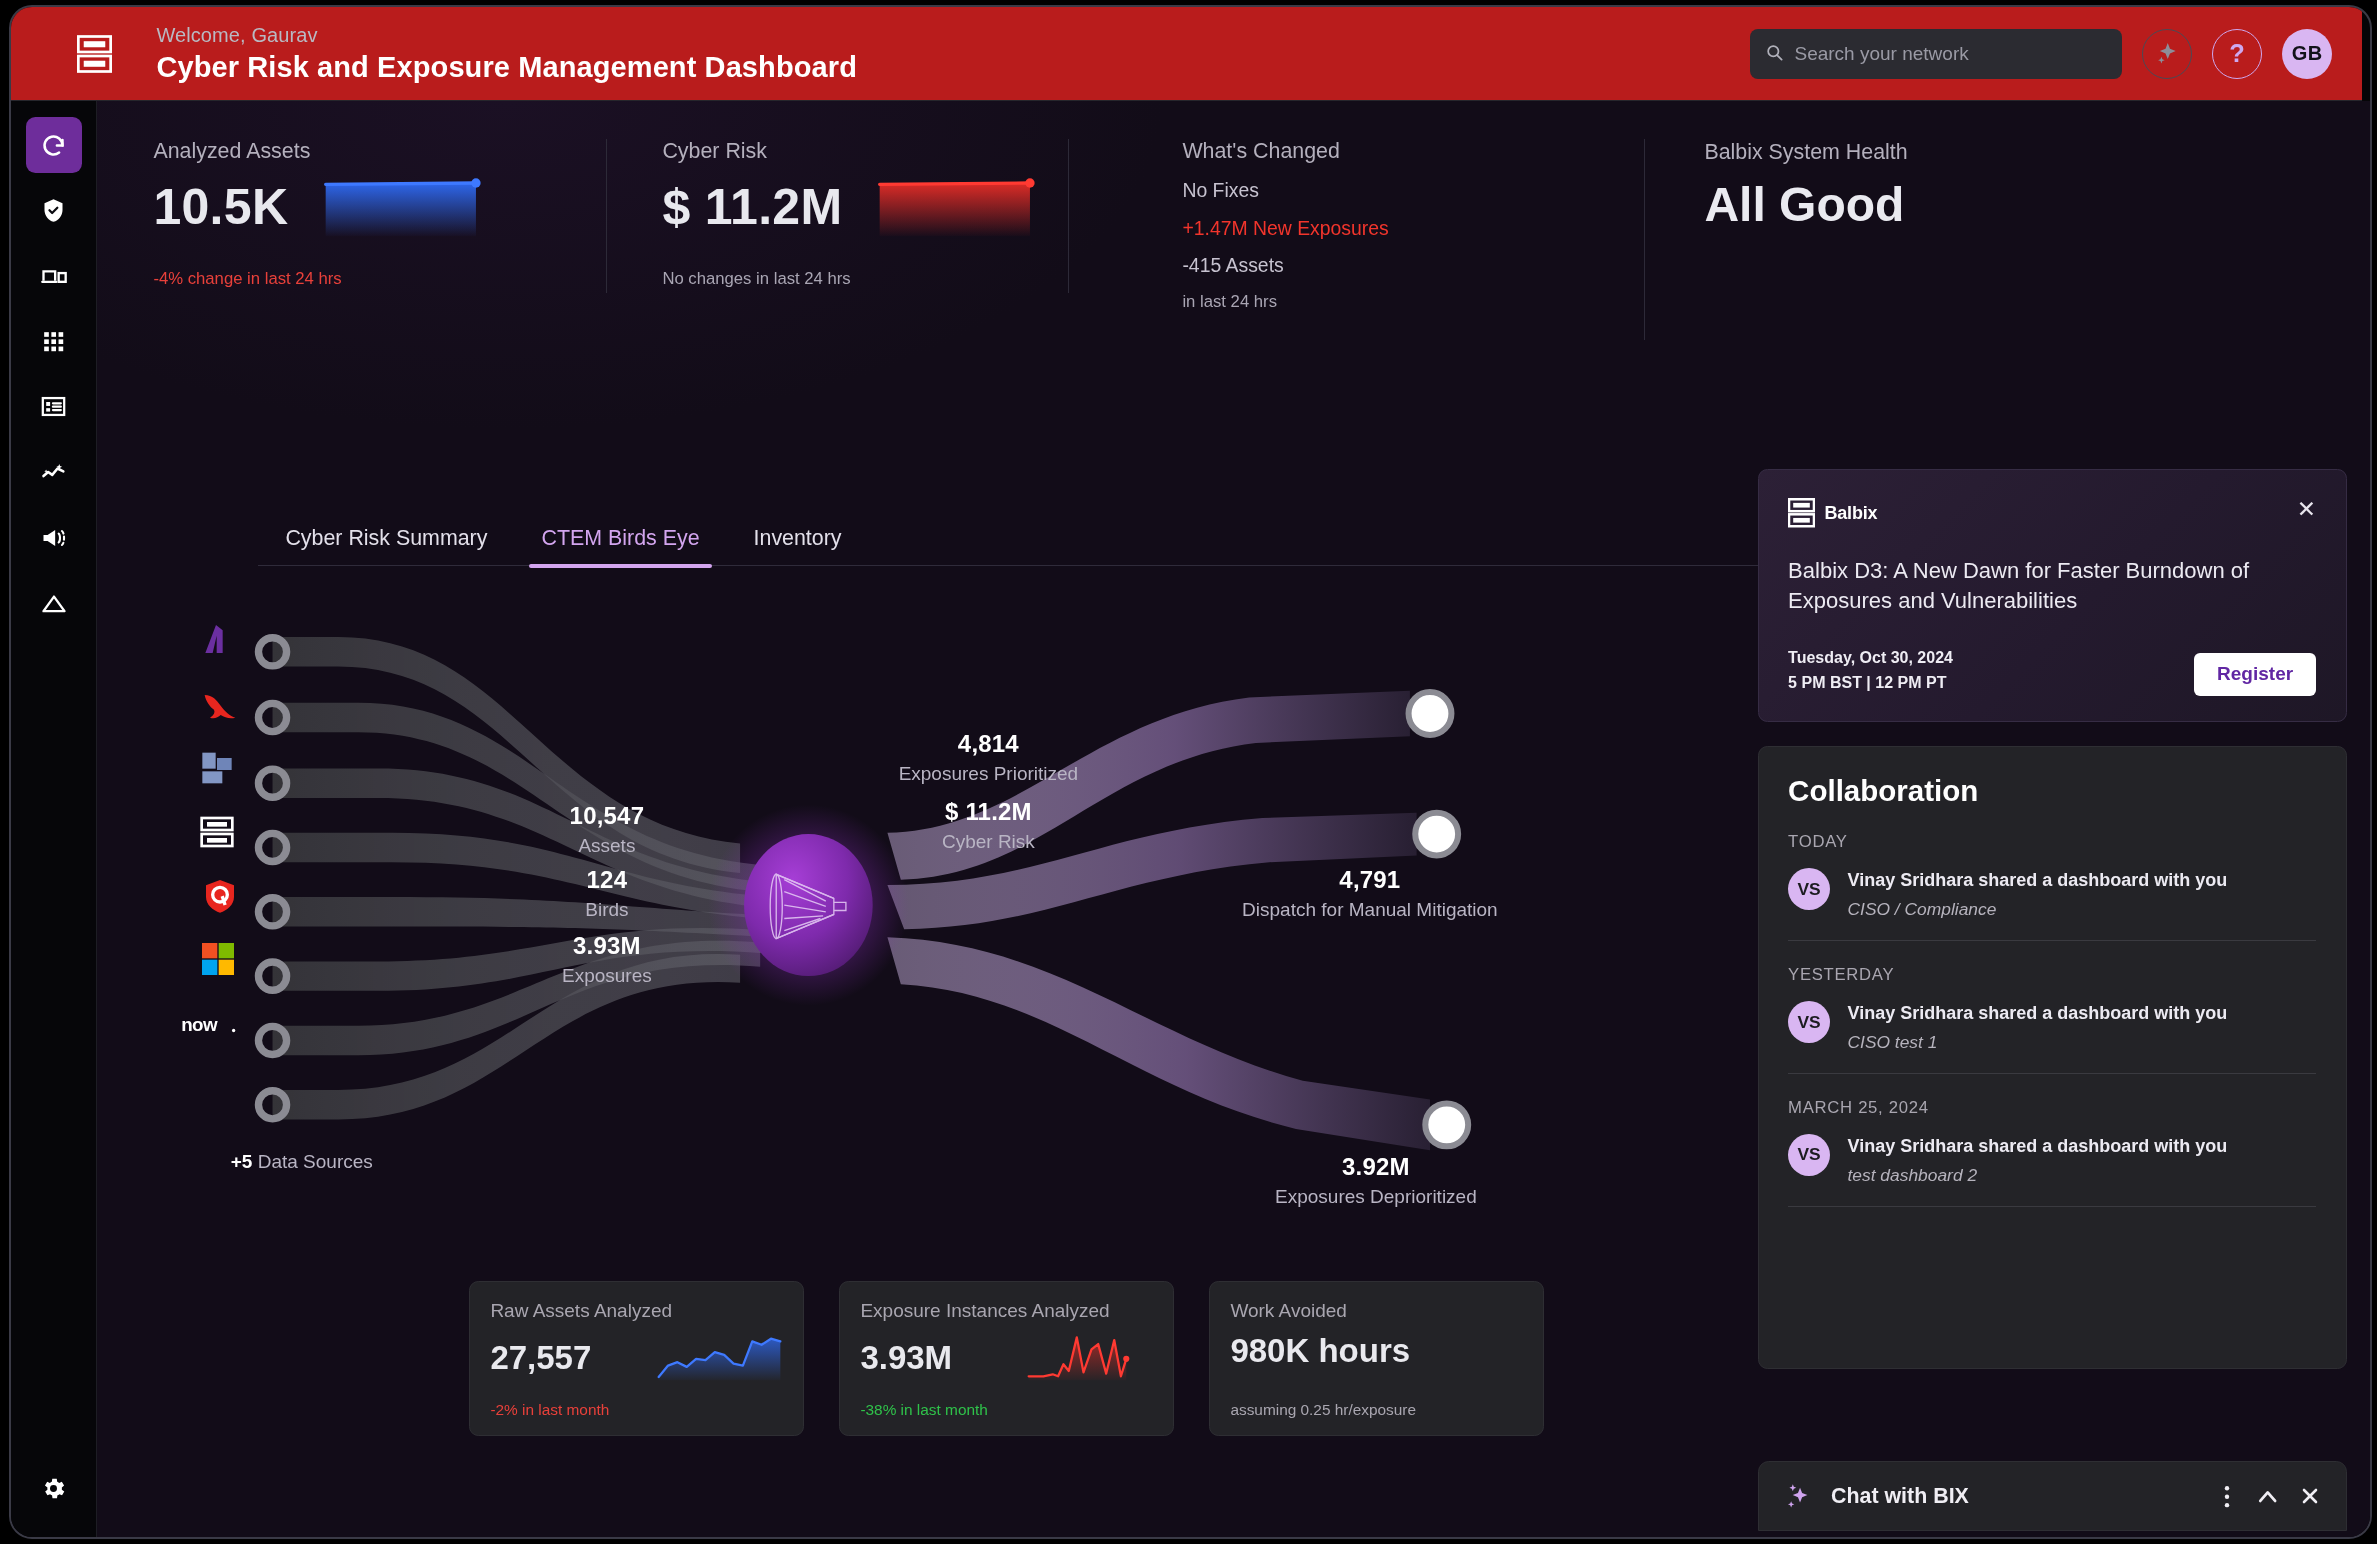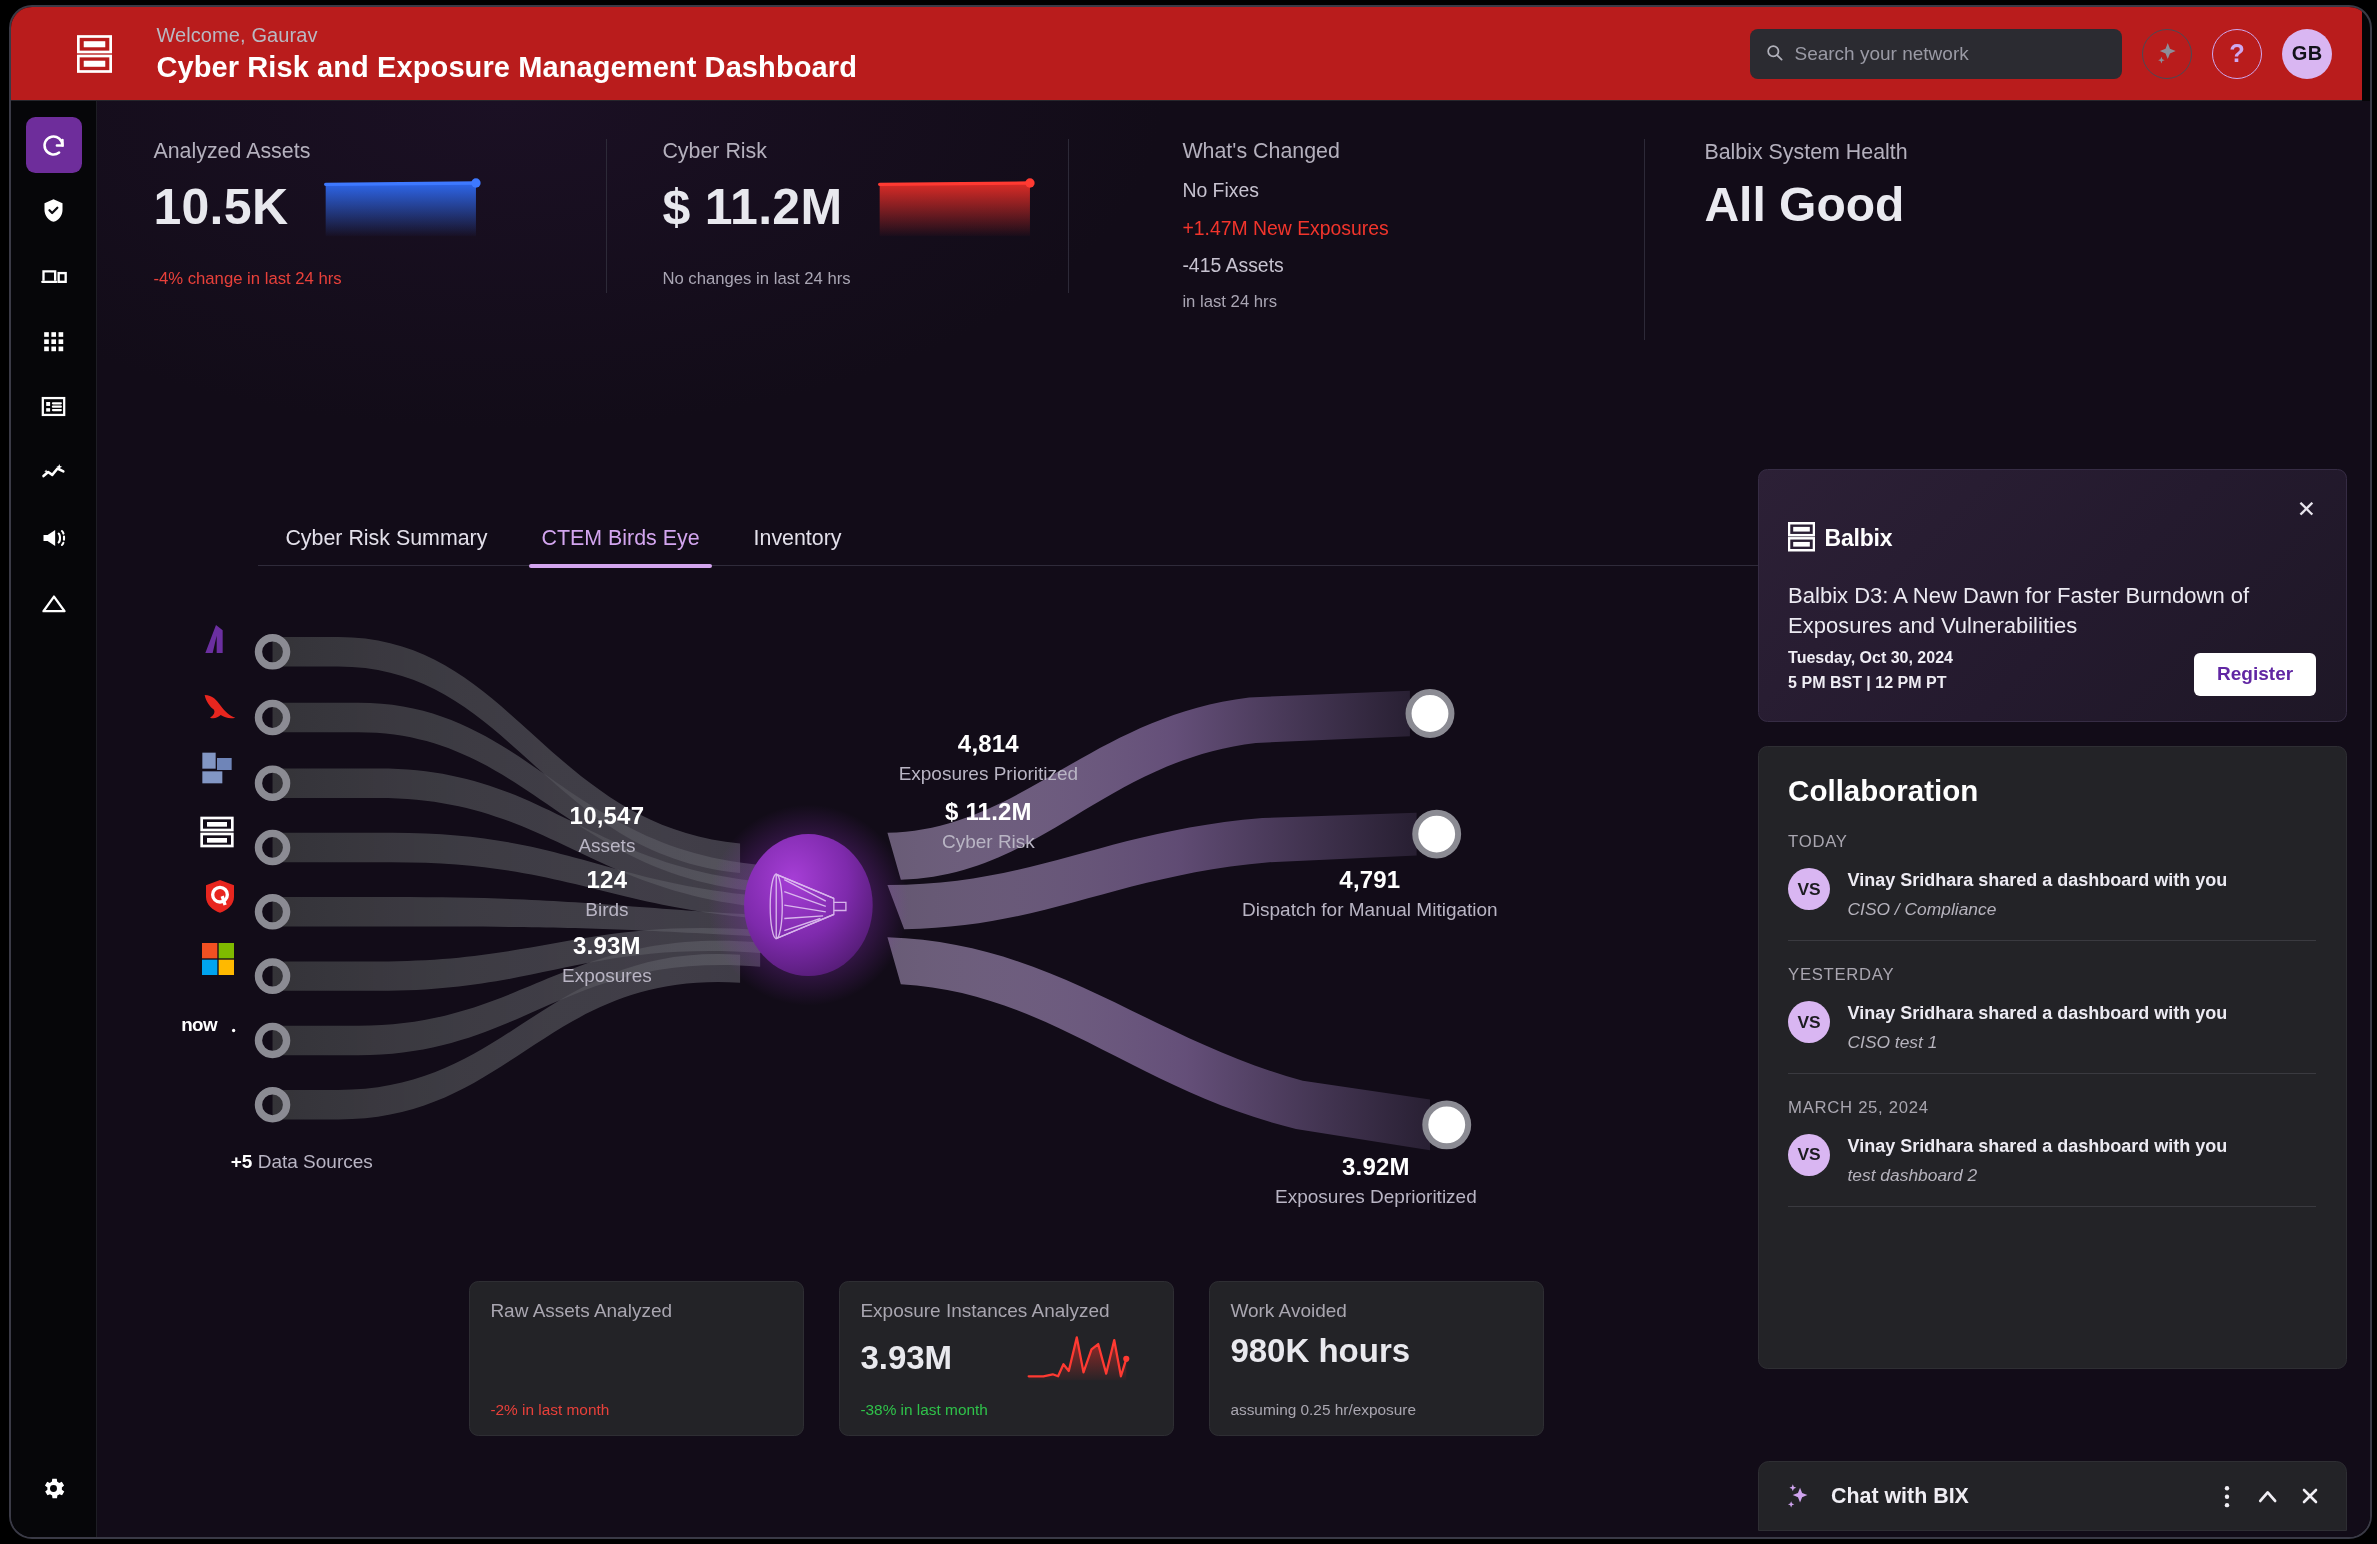--- a/index.html
+++ b/index.html
@@ -159,21 +159,21 @@
   .rail { position: absolute; right: 23px; top: 368px; width: 589px; }
 
   .promo {
     position: relative; height: 253px; border-radius: 9.4px; overflow: hidden;
     background: linear-gradient(135deg, #2c2036 0%, #241a2e 55%, #1e1726 100%);
     border: 0.7px solid #362c44;
     padding: 28px 29.5px;
   }
   .promo-top { display: flex; align-items: flex-start; justify-content: space-between; }
   .promo-brand { display: flex; align-items: center; gap: 9.4px; }
-  .promo-brand span { font-size: 23px; font-weight: 700; color: #fff; letter-spacing: -0.2px; margin-top: 24px; }
+  .promo-brand span { font-size: 18px; font-weight: 700; color: #fff; letter-spacing: -0.2px; }
   .promo-x { color: #e9e6ee; font-size: 23px; line-height: 1; }
   .promo-head {
     margin-top: 27px; font-size: 22px; line-height: 1.35; color: #eceaf2; font-weight: 500;
     max-width: 496px;
   }
   .promo-bottom {
     position: absolute; left: 29.5px; right: 29.5px; bottom: 25.4px;
     display: flex; align-items: flex-end; justify-content: space-between;
   }
   .promo-date { font-size: 16px; color: #efedf4; font-weight: 700; line-height: 1.6; }
@@ -557,20 +557,35 @@
       <div class="node-label" style="left:984px;top:536px;width:321px">
         <div class="node-num">3.92M</div>
         <div class="node-cap">Exposures Deprioritized</div>
       </div>
     </div>
 
     <div class="stat-row">
 
       <div class="stat-card">
         <div class="stat-title">Raw Assets Analyzed</div>
+        <div class="stat-mid">
+          <div class="stat-value">27,557</div>
+          <div class="stat-spark">
+            <svg viewBox="0 0 190 76" preserveAspectRatio="none" style="width:127px;height:51px">
+              <defs>
+                    <linearGradient id="sg0" x1="0" y1="0" x2="0" y2="1">
+                <stop offset="0%" stop-color="#2f6bf5" stop-opacity="0.75"></stop>
+                <stop offset="100%" stop-color="#2f6bf5" stop-opacity="0.03"></stop>
+                    </linearGradient>
+                  </defs>
+              <path d="M4,67 L18,50 L32,45 L46,52 L60,40 L74,42 L88,30 L102,34 L116,47 L130,50 L144,14 L158,19 L172,10 L186,14 L186,72 L4,72 Z" fill="url(#sg0)"></path>
+              <polyline points="4,67 18,50 32,45 46,52 60,40 74,42 88,30 102,34 116,47 130,50 144,14 158,19 172,10 186,14" fill="none" stroke="#3e79ff" stroke-width="3.4" stroke-linejoin="round" stroke-linecap="round"></polyline>
+            </svg>
+          </div>
+        </div>
         <div class="stat-foot red">-2% in last month</div>
       </div>
 
       <div class="stat-card">
         <div class="stat-title">Exposure Instances Analyzed</div>
         <div class="stat-mid">
           <div class="stat-value">3.93M</div>
           <div class="stat-spark">
             <svg viewBox="0 0 190 76" preserveAspectRatio="none" style="width:127px;height:51px">
               <defs>

